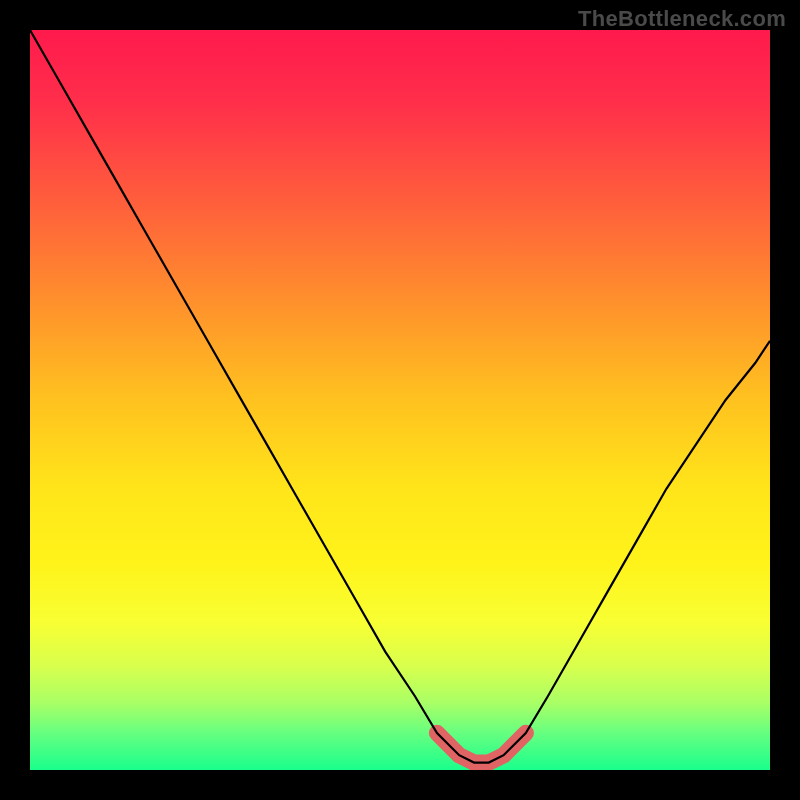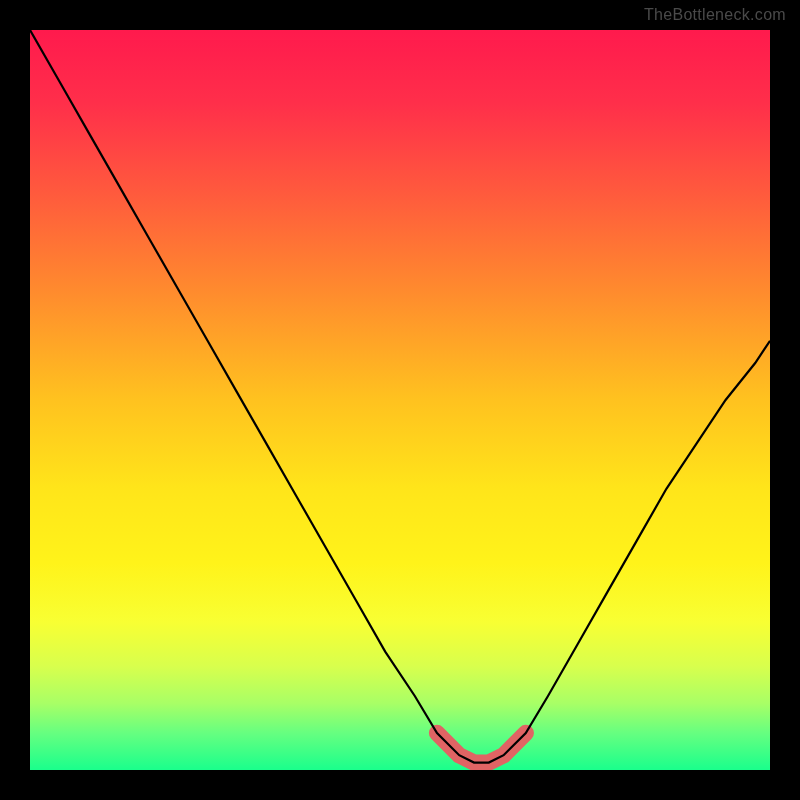--- a/index.html
+++ b/index.html
@@ -15,22 +15,22 @@
     position: relative;
     width: 800px;
     height: 800px;
     background: #000;
   }
   .watermark {
     position: absolute;
     top: 6px;
     right: 14px;
     color: #4a4a4a;
-    font-size: 16px;
-    font-weight: 400;
+    font-size: 22px;
+    font-weight: 700;
     letter-spacing: 0.3px;
     z-index: 10;
   }
   .plot-area {
     position: absolute;
     left: 30px;
     top: 30px;
     width: 740px;
     height: 740px;
     overflow: hidden;

